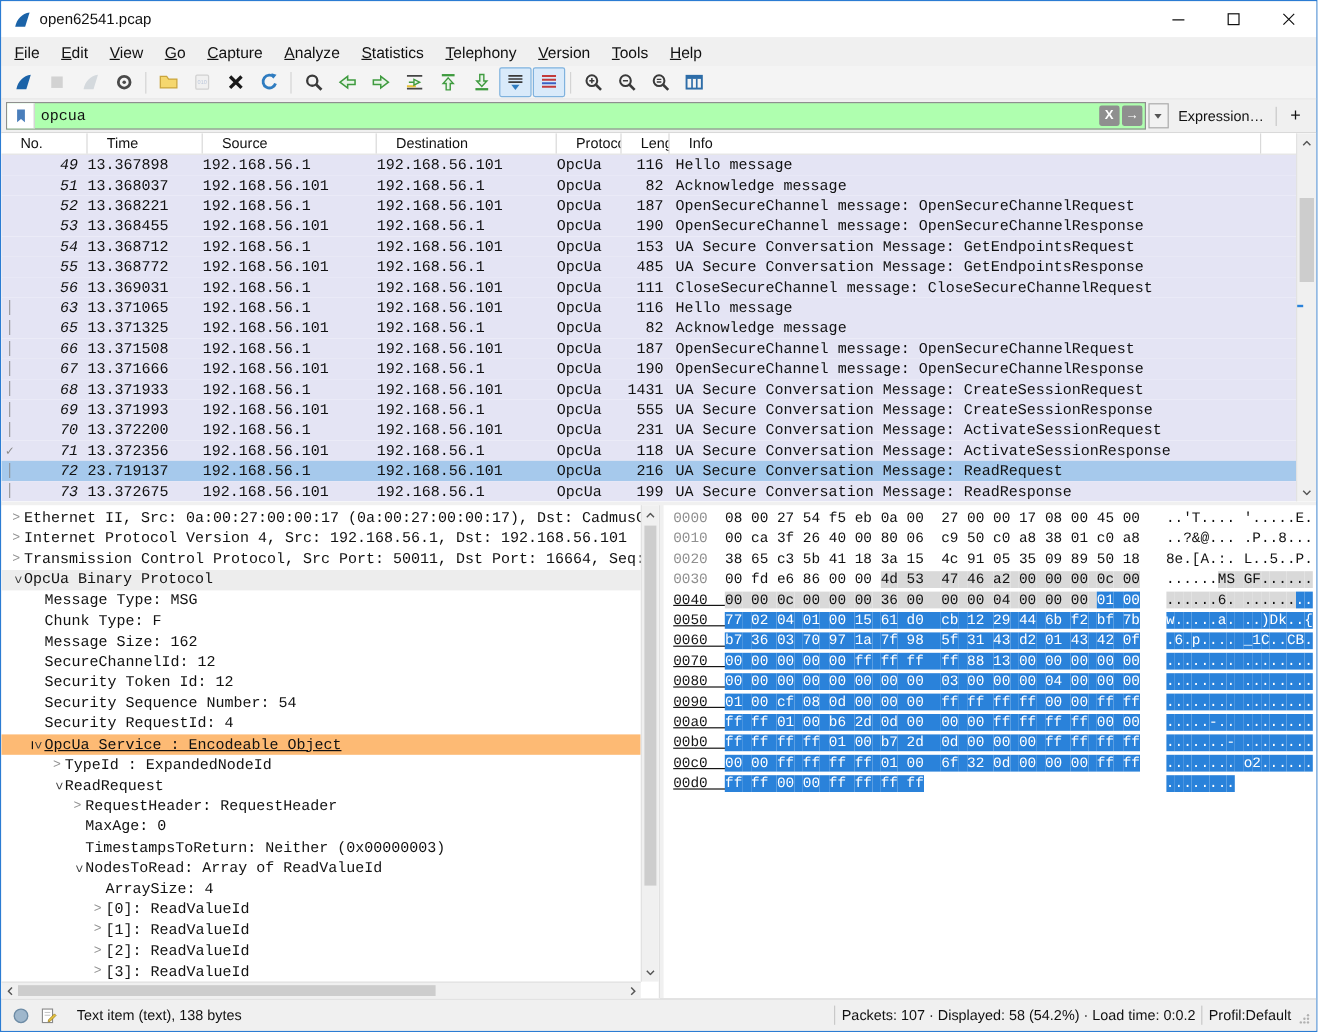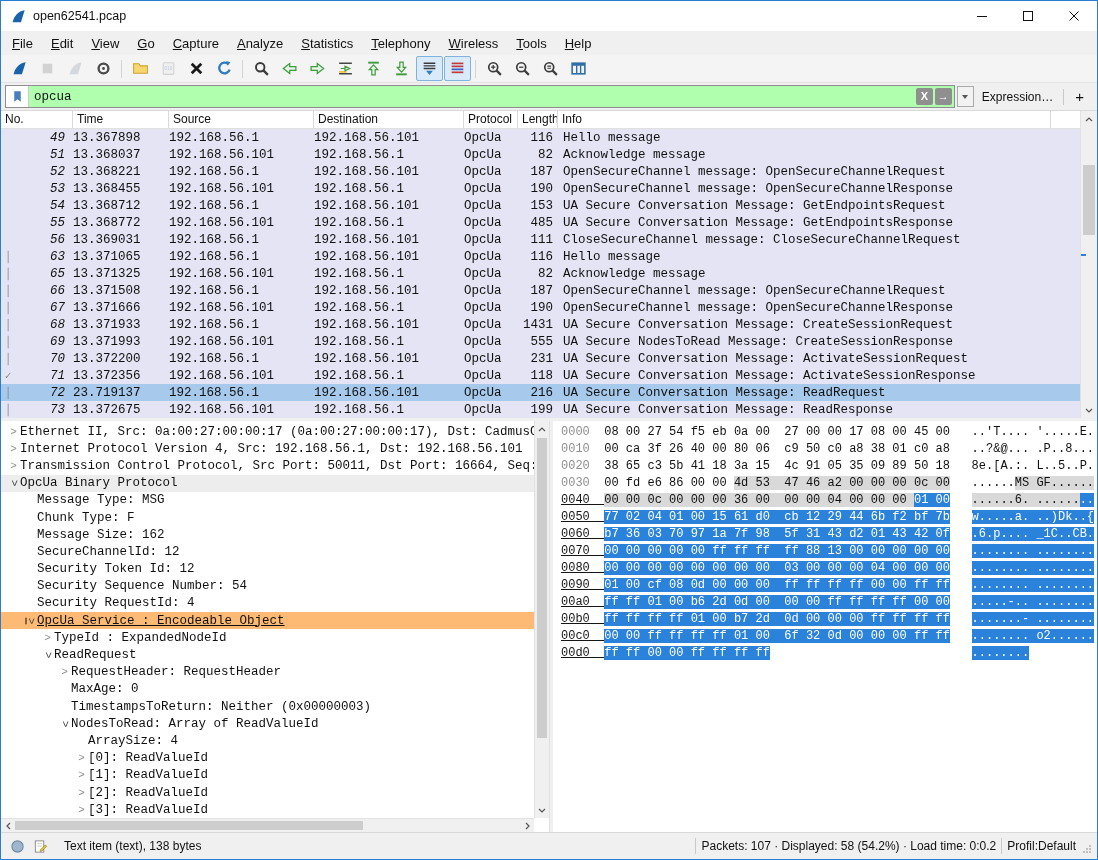--- a/index.html
+++ b/index.html
@@ -31,21 +31,21 @@
   .f-sq{width:17px;height:17px;border-radius:2px;background:#8f8f8f;color:#fff;display:flex;align-items:center;justify-content:center;
         font-size:11px;line-height:1;margin-right:2px;font-weight:bold;}
   .f-drop{width:15px;height:19px;border:1px solid #ababab;background:#f2f2f2;display:flex;align-items:center;justify-content:center;margin-left:2px;}
   .f-caret{width:0;height:0;border-left:3.5px solid transparent;border-right:3.5px solid transparent;border-top:4px solid #555;}
   .f-expr{font-size:12px;padding:0 8px;}
   .f-vsep{width:1px;height:16px;background:#c9c9c9;margin:0 2px;}
   .f-plus{font-size:15px;padding:0 9px;}
   
   .plist{flex:0 0 307px;background:#ffffff;position:relative;display:flex;flex-direction:column;overflow:hidden;}
   .plist-header{flex:0 0 17px;display:flex;background:#ffffff;border-bottom:1px solid #e0e0e0;font-size:12px;width:calc(100% - 17px);}
-  .hcell{box-sizing:border-box;border-right:1px solid #d9d9d9;padding:1px 0 0 4px;white-space:nowrap;overflow:hidden;}
+  .hcell{box-sizing:border-box;border-right:1px solid #d9d9d9;padding:1px 0 0 16px;white-space:nowrap;overflow:hidden;}
   .hc-no{width:72px;} .hc-time{width:96px;} .hc-source{width:145px;} .hc-destination{width:150px;}
   .hc-protocol{width:54px;} .hc-length{width:40px;} .hc-info{width:493px;} .hc-fill{flex:1;border-right:none;}
   .plist-body{flex:1;overflow:hidden;width:calc(100% - 17px);
               font-family:"Liberation Mono","DejaVu Sans Mono",monospace;font-size:12.5px;}
   .prow{height:17px;display:flex;align-items:center;background:#e4e4f4;white-space:pre;}
   .prow.selected{background:#a6c9ec;}
   .pmark{width:14px;flex:0 0 auto;text-align:center;font-size:11px;color:#8a8a8a;}
   .pc-no{width:58px;flex:0 0 auto;text-align:right;box-sizing:border-box;padding-right:8px;font-style:italic;}
   .pc-time{width:96px;flex:0 0 auto;} .pc-src{width:145px;flex:0 0 auto;} .pc-dst{width:150px;flex:0 0 auto;}
   .pc-proto{width:54px;flex:0 0 auto;} .pc-len{width:40px;flex:0 0 auto;text-align:right;box-sizing:border-box;padding-right:5px;}
@@ -121,21 +121,21 @@
 
   <div class="menubar" id="menubar">
       <span class="menu-item">File</span>
       <span class="menu-item">Edit</span>
       <span class="menu-item">View</span>
       <span class="menu-item">Go</span>
       <span class="menu-item">Capture</span>
       <span class="menu-item">Analyze</span>
       <span class="menu-item">Statistics</span>
       <span class="menu-item">Telephony</span>
-      <span class="menu-item">Wireless</span>
+      <span class="menu-item">Version</span>
       <span class="menu-item">Tools</span>
       <span class="menu-item">Help</span>
     </div>
 
   <div class="toolbar" id="toolbar">
       <div class="tbtn">
         <svg viewBox="0 0 16 16" width="17" height="17">
           <path d="M2.5 13.5C3.5 7.5 8 3 13.8 2.2L10.3 13.5Z" fill="#1b63a8"></path>
         </svg>
       </div>
@@ -295,21 +295,21 @@
         <div class="prow"><span class="pmark"></span><span class="pc-no">52</span><span class="pc-time">13.368221</span><span class="pc-src">192.168.56.1</span><span class="pc-dst">192.168.56.101</span><span class="pc-proto">OpcUa</span><span class="pc-len">187</span><span class="pc-info">OpenSecureChannel message: OpenSecureChannelRequest</span></div>
         <div class="prow"><span class="pmark"></span><span class="pc-no">53</span><span class="pc-time">13.368455</span><span class="pc-src">192.168.56.101</span><span class="pc-dst">192.168.56.1</span><span class="pc-proto">OpcUa</span><span class="pc-len">190</span><span class="pc-info">OpenSecureChannel message: OpenSecureChannelResponse</span></div>
         <div class="prow"><span class="pmark"></span><span class="pc-no">54</span><span class="pc-time">13.368712</span><span class="pc-src">192.168.56.1</span><span class="pc-dst">192.168.56.101</span><span class="pc-proto">OpcUa</span><span class="pc-len">153</span><span class="pc-info">UA Secure Conversation Message: GetEndpointsRequest</span></div>
         <div class="prow"><span class="pmark"></span><span class="pc-no">55</span><span class="pc-time">13.368772</span><span class="pc-src">192.168.56.101</span><span class="pc-dst">192.168.56.1</span><span class="pc-proto">OpcUa</span><span class="pc-len">485</span><span class="pc-info">UA Secure Conversation Message: GetEndpointsResponse</span></div>
         <div class="prow"><span class="pmark"></span><span class="pc-no">56</span><span class="pc-time">13.369031</span><span class="pc-src">192.168.56.1</span><span class="pc-dst">192.168.56.101</span><span class="pc-proto">OpcUa</span><span class="pc-len">111</span><span class="pc-info">CloseSecureChannel message: CloseSecureChannelRequest</span></div>
         <div class="prow"><span class="pmark">│</span><span class="pc-no">63</span><span class="pc-time">13.371065</span><span class="pc-src">192.168.56.1</span><span class="pc-dst">192.168.56.101</span><span class="pc-proto">OpcUa</span><span class="pc-len">116</span><span class="pc-info">Hello message</span></div>
         <div class="prow"><span class="pmark">│</span><span class="pc-no">65</span><span class="pc-time">13.371325</span><span class="pc-src">192.168.56.101</span><span class="pc-dst">192.168.56.1</span><span class="pc-proto">OpcUa</span><span class="pc-len">82</span><span class="pc-info">Acknowledge message</span></div>
         <div class="prow"><span class="pmark">│</span><span class="pc-no">66</span><span class="pc-time">13.371508</span><span class="pc-src">192.168.56.1</span><span class="pc-dst">192.168.56.101</span><span class="pc-proto">OpcUa</span><span class="pc-len">187</span><span class="pc-info">OpenSecureChannel message: OpenSecureChannelRequest</span></div>
         <div class="prow"><span class="pmark">│</span><span class="pc-no">67</span><span class="pc-time">13.371666</span><span class="pc-src">192.168.56.101</span><span class="pc-dst">192.168.56.1</span><span class="pc-proto">OpcUa</span><span class="pc-len">190</span><span class="pc-info">OpenSecureChannel message: OpenSecureChannelResponse</span></div>
         <div class="prow"><span class="pmark">│</span><span class="pc-no">68</span><span class="pc-time">13.371933</span><span class="pc-src">192.168.56.1</span><span class="pc-dst">192.168.56.101</span><span class="pc-proto">OpcUa</span><span class="pc-len">1431</span><span class="pc-info">UA Secure Conversation Message: CreateSessionRequest</span></div>
-        <div class="prow"><span class="pmark">│</span><span class="pc-no">69</span><span class="pc-time">13.371993</span><span class="pc-src">192.168.56.101</span><span class="pc-dst">192.168.56.1</span><span class="pc-proto">OpcUa</span><span class="pc-len">555</span><span class="pc-info">UA Secure NodesToRead Message: CreateSessionResponse</span></div>
+        <div class="prow"><span class="pmark">│</span><span class="pc-no">69</span><span class="pc-time">13.371993</span><span class="pc-src">192.168.56.101</span><span class="pc-dst">192.168.56.1</span><span class="pc-proto">OpcUa</span><span class="pc-len">555</span><span class="pc-info">UA Secure Conversation Message: CreateSessionResponse</span></div>
         <div class="prow"><span class="pmark">│</span><span class="pc-no">70</span><span class="pc-time">13.372200</span><span class="pc-src">192.168.56.1</span><span class="pc-dst">192.168.56.101</span><span class="pc-proto">OpcUa</span><span class="pc-len">231</span><span class="pc-info">UA Secure Conversation Message: ActivateSessionRequest</span></div>
         <div class="prow"><span class="pmark">✓</span><span class="pc-no">71</span><span class="pc-time">13.372356</span><span class="pc-src">192.168.56.101</span><span class="pc-dst">192.168.56.1</span><span class="pc-proto">OpcUa</span><span class="pc-len">118</span><span class="pc-info">UA Secure Conversation Message: ActivateSessionResponse</span></div>
         <div class="prow selected"><span class="pmark">│</span><span class="pc-no">72</span><span class="pc-time">23.719137</span><span class="pc-src">192.168.56.1</span><span class="pc-dst">192.168.56.101</span><span class="pc-proto">OpcUa</span><span class="pc-len">216</span><span class="pc-info">UA Secure Conversation Message: ReadRequest</span></div>
         <div class="prow"><span class="pmark">│</span><span class="pc-no">73</span><span class="pc-time">13.372675</span><span class="pc-src">192.168.56.101</span><span class="pc-dst">192.168.56.1</span><span class="pc-proto">OpcUa</span><span class="pc-len">199</span><span class="pc-info">UA Secure Conversation Message: ReadResponse</span></div>
       </div>
     <div class="vscroll">
       <div class="sb-arrow" style="top:0">
         <svg viewBox="0 0 8 5" width="8" height="5">
             <path d="M1 4L4 1l3 3" fill="none" stroke="#555" stroke-width="1.2"></path>
           </svg>

